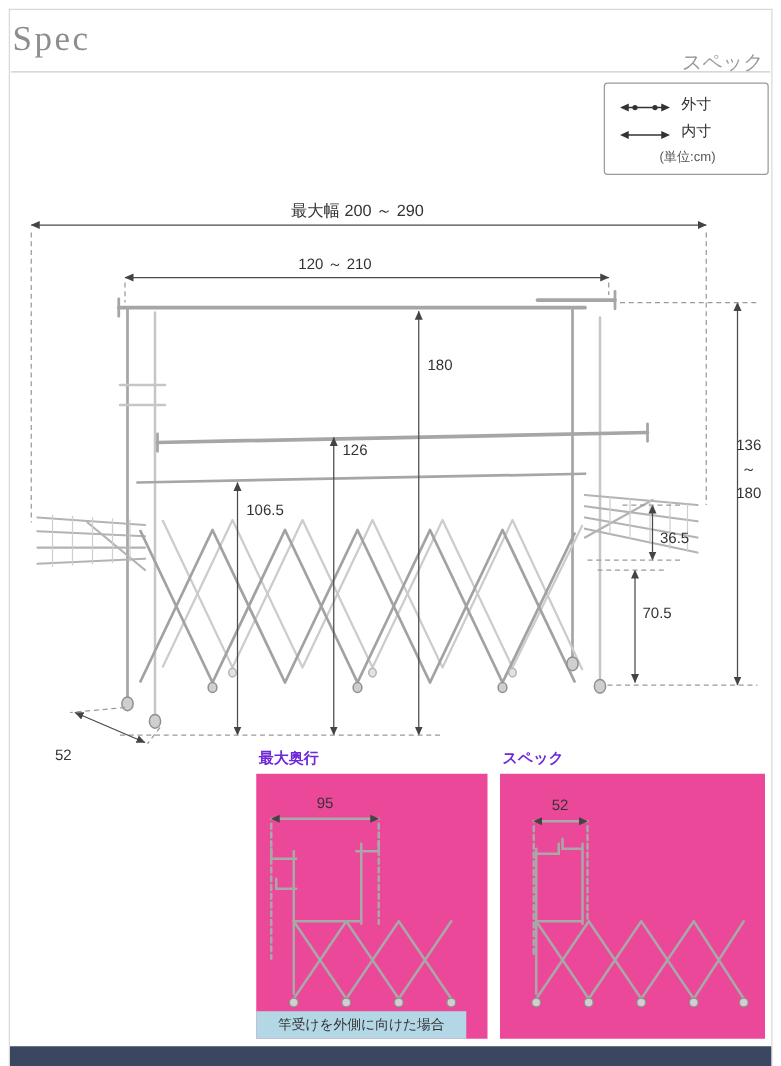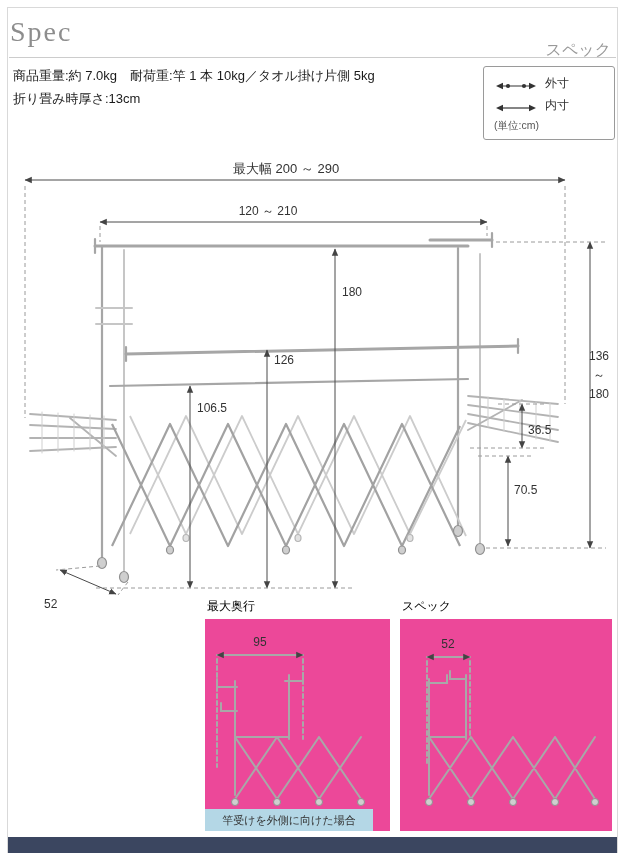--- a/index.html
+++ b/index.html
@@ -9,58 +9,54 @@
                border:1px solid #d9d9d9;border-bottom:none;pointer-events:none;}
   .title{position:absolute;left:10px;top:16px;font-family:"Liberation Serif",serif;
          font-size:28px;color:#8d8d8d;letter-spacing:2px;}
   .subtitle{position:absolute;right:14px;top:40px;font-size:16px;color:#999;}
   .rule{position:absolute;left:9px;right:9px;top:57px;border-top:1px solid #ccc;}
   .specs{position:absolute;left:13px;top:65px;font-size:13px;line-height:1.75;color:#1a1a1a;}
   .legend{position:absolute;right:10px;top:66px;width:112px;border:1px solid #9a9a9a;
           border-radius:3px;padding:8px 8px 6px 10px;background:#fff;}
   .legend-row{display:flex;align-items:flex-end;gap:7px;margin-bottom:5px;}
   .legend-row span{font-size:12px;color:#333;}
-  .legend-unit{font-size:10.5px;color:#555;margin-top:2px;}
+  .legend-unit{font-size:10.5px;color:#555;margin-top:2px;text-align:center;}
   .main-diagram{position:absolute;left:0;top:158px;}
   .main-diagram text,.inset-box svg text{font-family:"Liberation Sans",sans-serif;font-size:12px;fill:#333;}
   .main-diagram text.big{font-size:13px;}
   .frame line{stroke:#a6a6a6;stroke-width:2.2;stroke-linecap:round;}
   .frame line.pole{stroke-width:3;}
   .frame line.light{stroke:#c6c6c6;stroke-width:2;}
   .towel line{stroke:#b3b3b3;stroke-width:1.8;stroke-linecap:round;}
   .towel line.tick{stroke:#cfcfcf;stroke-width:1;}
   .legs polyline{fill:none;stroke:#a2a2a2;stroke-width:2.2;stroke-linejoin:round;}
   .legs polyline.back{stroke:#ccc;stroke-width:1.8;}
   .casters ellipse{fill:#cfcfcf;stroke:#909090;stroke-width:1.2;}
   .casters ellipse.back{fill:#e2e2e2;stroke:#b5b5b5;}
   .dim{stroke:#4a4a4a;stroke-width:1;fill:none;}
   .dash{stroke:#9a9a9a;stroke-width:1;stroke-dasharray:4 3;fill:none;}
   .frame2 line,.frame2 path{stroke:#a8a8a8;stroke-width:2;fill:none;stroke-linecap:round;}
   .frame2 circle{fill:#cfcfcf;stroke:#909090;stroke-width:1;}
   .inset{position:absolute;top:598px;}
-  .inset-title{font-size:12px;color:#000000;margin:0 0 4px 2px;}
+  .inset-title{font-size:12px;color:#6d28d9;margin:0 0 4px 2px;font-weight:bold;}
   .inset-box{position:relative;height:212px;background:#ec4899;}
   .inset-caption{position:absolute;left:0;right:17px;bottom:0;height:22px;line-height:22px;
                  text-align:center;background:#b4d7e6;font-size:11px;color:#333;}
   .footer-bar{position:absolute;left:8px;right:8px;bottom:0;height:16px;background:#3b4660;}
 </style>
 </head>
 <body>
 
 <div class="canvas">
   <div class="page-border"></div>
 
   <div class="title">Spec</div>
   <div class="subtitle">スペック</div>
   <div class="rule"></div>
 
-  <div class="specs">
-    <div>商品重量:約 7.0kg　耐荷重:竿 1 本 10kg／タオル掛け片側 5kg</div>
-    <div>折り畳み時厚さ:13cm</div>
-  </div>
 
   <div class="legend">
     <div class="legend-row">
       <svg width="44" height="12">
         <line x1="4" y1="6" x2="40" y2="6" stroke="#333" stroke-width="1.2"></line>
         <circle cx="14" cy="6" r="2.1" fill="#333"></circle>
         <circle cx="30" cy="6" r="2.1" fill="#333"></circle>
         <polygon points="2,6 9,2.8 9,9.2" fill="#333"></polygon>
         <polygon points="42,6 35,2.8 35,9.2" fill="#333"></polygon>
       </svg>

